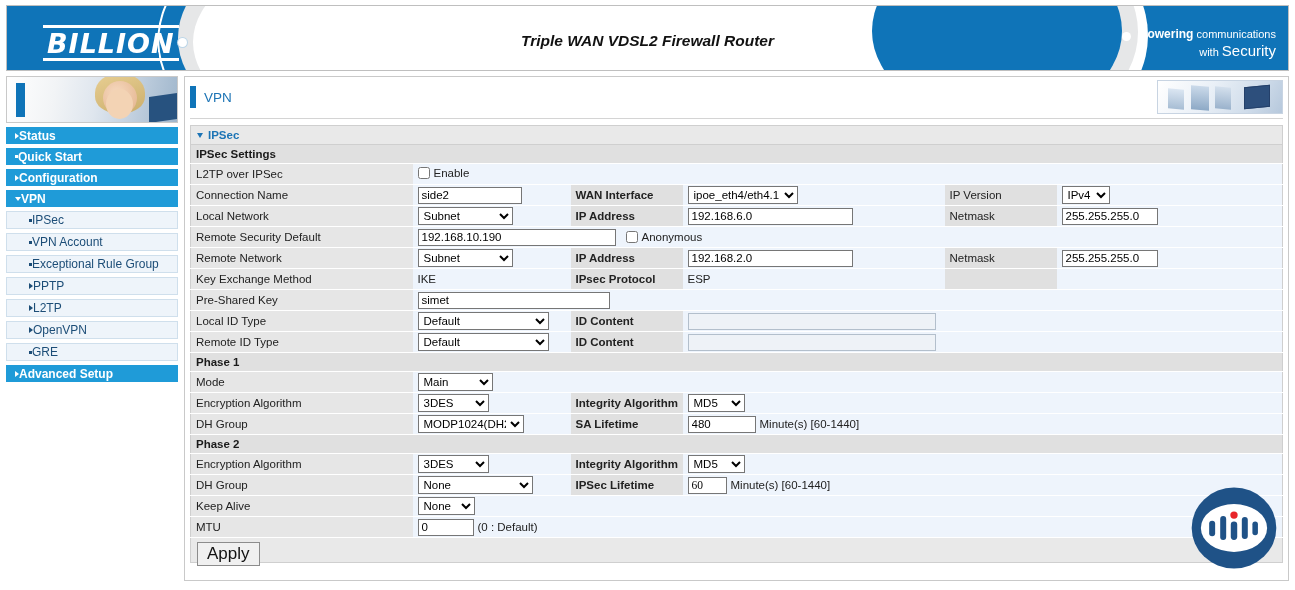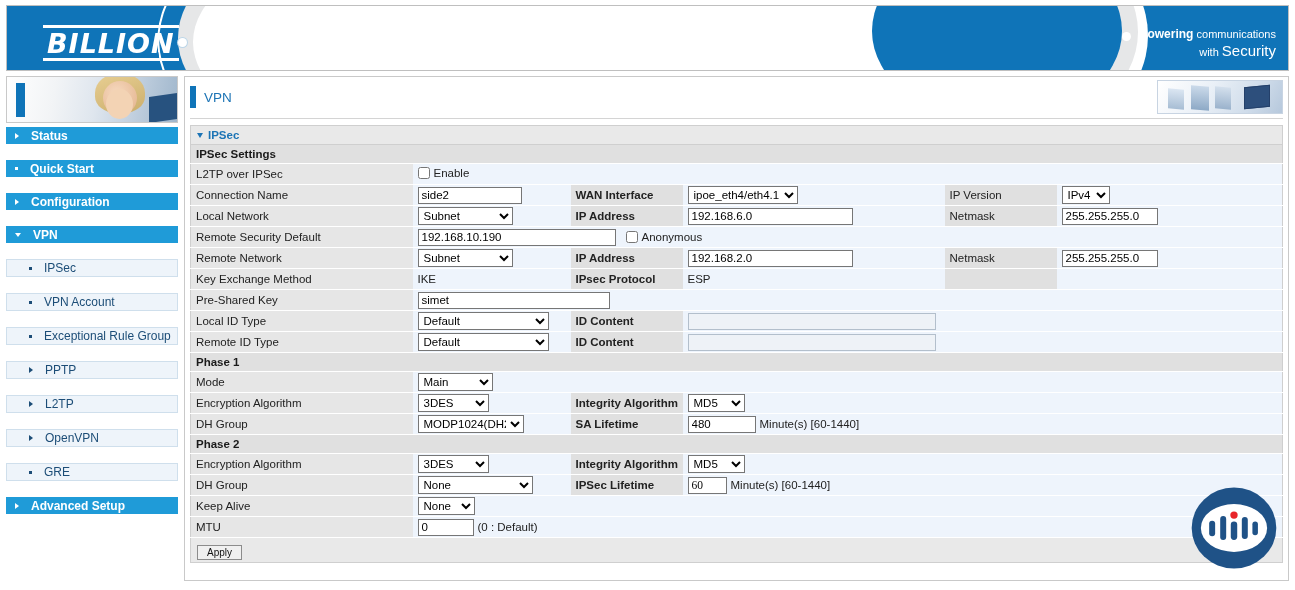--- a/index.html
+++ b/index.html
@@ -160,23 +160,23 @@
     position: absolute; left: 142px; top: 18px;
     width: 28px; height: 26px;
     background: #27527f; transform: skewY(-8deg);
   }
 
   .menu { margin-top: 4px; }
   .menu-item {
     font-size: 12px;
     line-height: 1;
     padding: 4px 4px 4px 8px;
-    margin-bottom: 16px;
+    margin-bottom: 4px;
     border: 1px solid #a8c9e0;
-    display: flex; align-items: center; gap: 12px;
+    display: flex; align-items: center; gap: 0;
     cursor: pointer;
     white-space: nowrap;
   }
   .menu-item.top {
     background: #1f9bd8;
     color: #ffffff;
     font-weight: bold;
     border-color: #1f9bd8;
     height: 17px;
   }
@@ -346,21 +346,21 @@
 
   .apply-row {
     border: 1px solid #cfcfcf;
     border-top: none;
     background: #e9e9e9;
     padding: 4px 6px;
     height: 25px;
   }
   button.apply {
     font-family: "Liberation Sans", sans-serif;
-    font-size: 10px;
+    font-size: 17px;
     padding: 1px 9px;
     border: 1px solid #8c8c8c;
     background: #f0f0f0;
     color: #111111;
     cursor: pointer;
   }
 
   
   .watermark {
     position: absolute;
@@ -376,20 +376,21 @@
 
   <div class="header">
     <div class="hdr-left-blue"></div>
     <div class="hdr-left-swoop"></div>
     <div class="hdr-left-swoop2"></div>
     <div class="hdr-left-swoop3"></div>
     <div class="hdr-arcline"></div>
     <div class="hdr-dot"></div>
     <div class="logo">BILLION</div>
 
+    <div class="hdr-title">Triple WAN VDSL2 Firewall Router</div>
 
     <div class="hdr-right-blue"></div>
     <div class="hdr-right-swoop"></div>
     <div class="hdr-right-swoop2"></div>
     <div class="hdr-right-swoop3"></div>
     <div class="hdr-rdot"></div>
     <div class="hdr-tag">
       <div class="l1"><b>Powering</b> <span>communications</span></div>
       <div class="l2"><span>with</span> <b>Security</b></div>
     </div>

